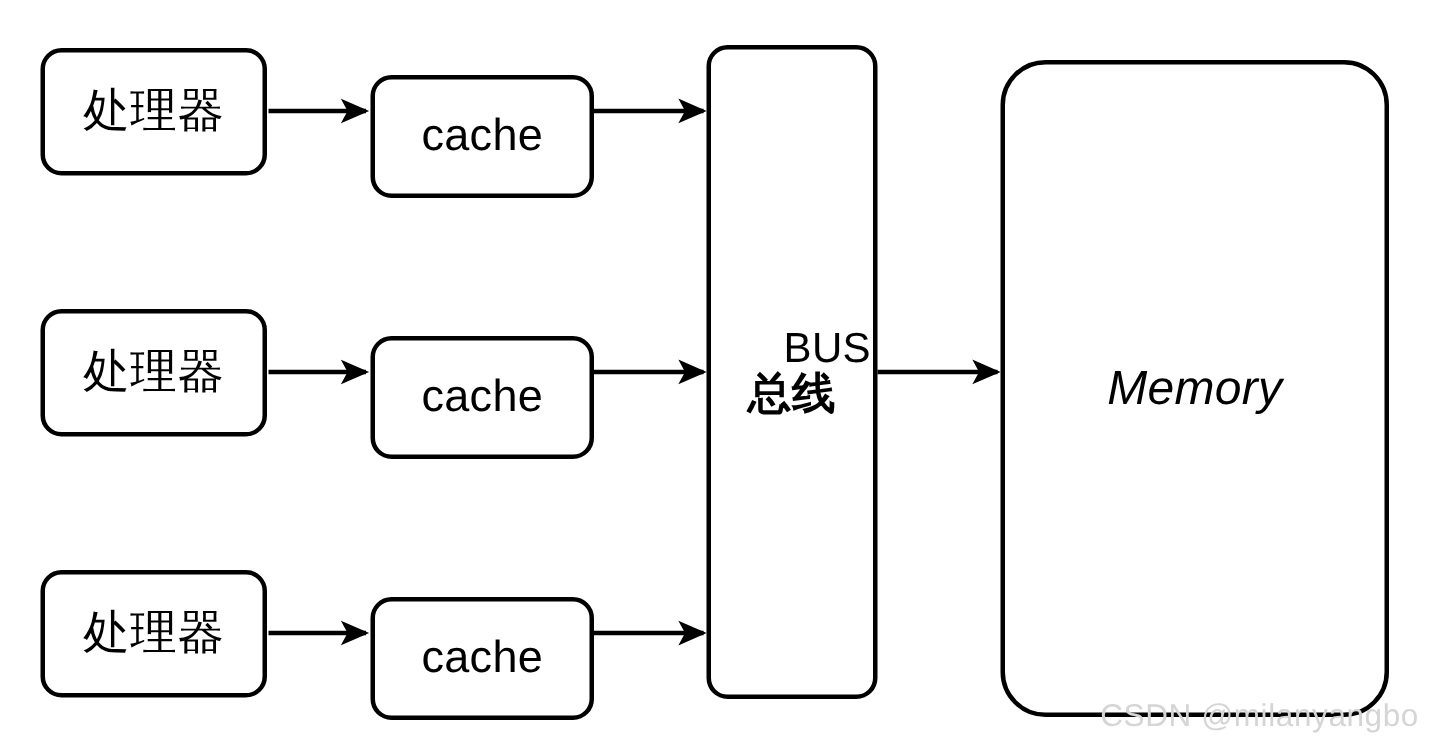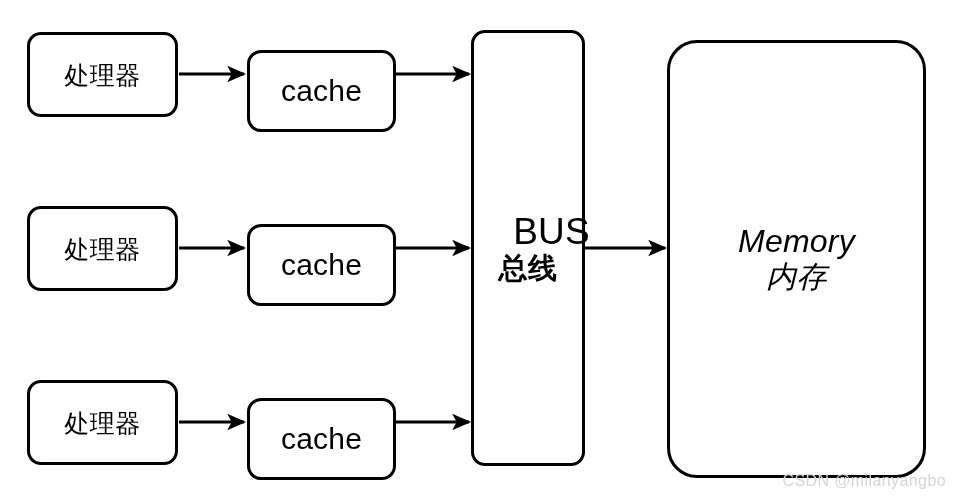--- a/index.html
+++ b/index.html
@@ -39,30 +39,30 @@
     border-radius: 14px;
     margin-top: 16px;
   }
   .node.bus {
     border-radius: 14px;
   }
   .node.memory {
     border-radius: 30px;
   }
   .label-cn-sm {
-    font-size: 25px;
+    font-size: 31px;
     letter-spacing: 0.5px;
     text-align: right;
   }
   .label-en-sm {
     font-size: 30px;
     letter-spacing: 0.2px;
   }
   .label-en-md {
-    font-size: 37px;
+    font-size: 28px;
     letter-spacing: 0.2px;
     margin-left: 47px;
   }
   .label-cn-md {
     font-size: 29px;
     letter-spacing: 0.5px;
     font-weight: bold;
   }
   .label-en-lg {
     font-size: 32px;
@@ -77,21 +77,21 @@
     left: 0;
     top: 0;
     width: 958px;
     height: 496px;
     pointer-events: none;
   }
   .watermark {
     position: absolute;
     right: 12px;
     bottom: 6px;
-    font-size: 16px;
+    font-size: 21px;
     color: #d5d5d5;
     letter-spacing: 0.4px;
     white-space: nowrap;
     margin-top: 32px;
   }
 </style>
 </head>
 <body>
 
 <div id="canvas">
@@ -142,18 +142,17 @@
     <span class="label-en-sm">cache</span>
   </div>
 
   <div class="node bus" style="left:471px; top:30px; width:114px; height:436px;">
     <span class="label-en-md">BUS</span>
     <span class="label-cn-md">总线</span>
   </div>
 
   <div class="node memory" style="left:667px; top:40px; width:259px; height:438px;font-style:italic;">
     <span class="label-en-lg">Memory</span>
-    <span class="label-cn-lg">内存</span>
   </div>
 
   <div class="watermark">CSDN @milanyangbo</div>
 
 </div>
 
 </body></html>

